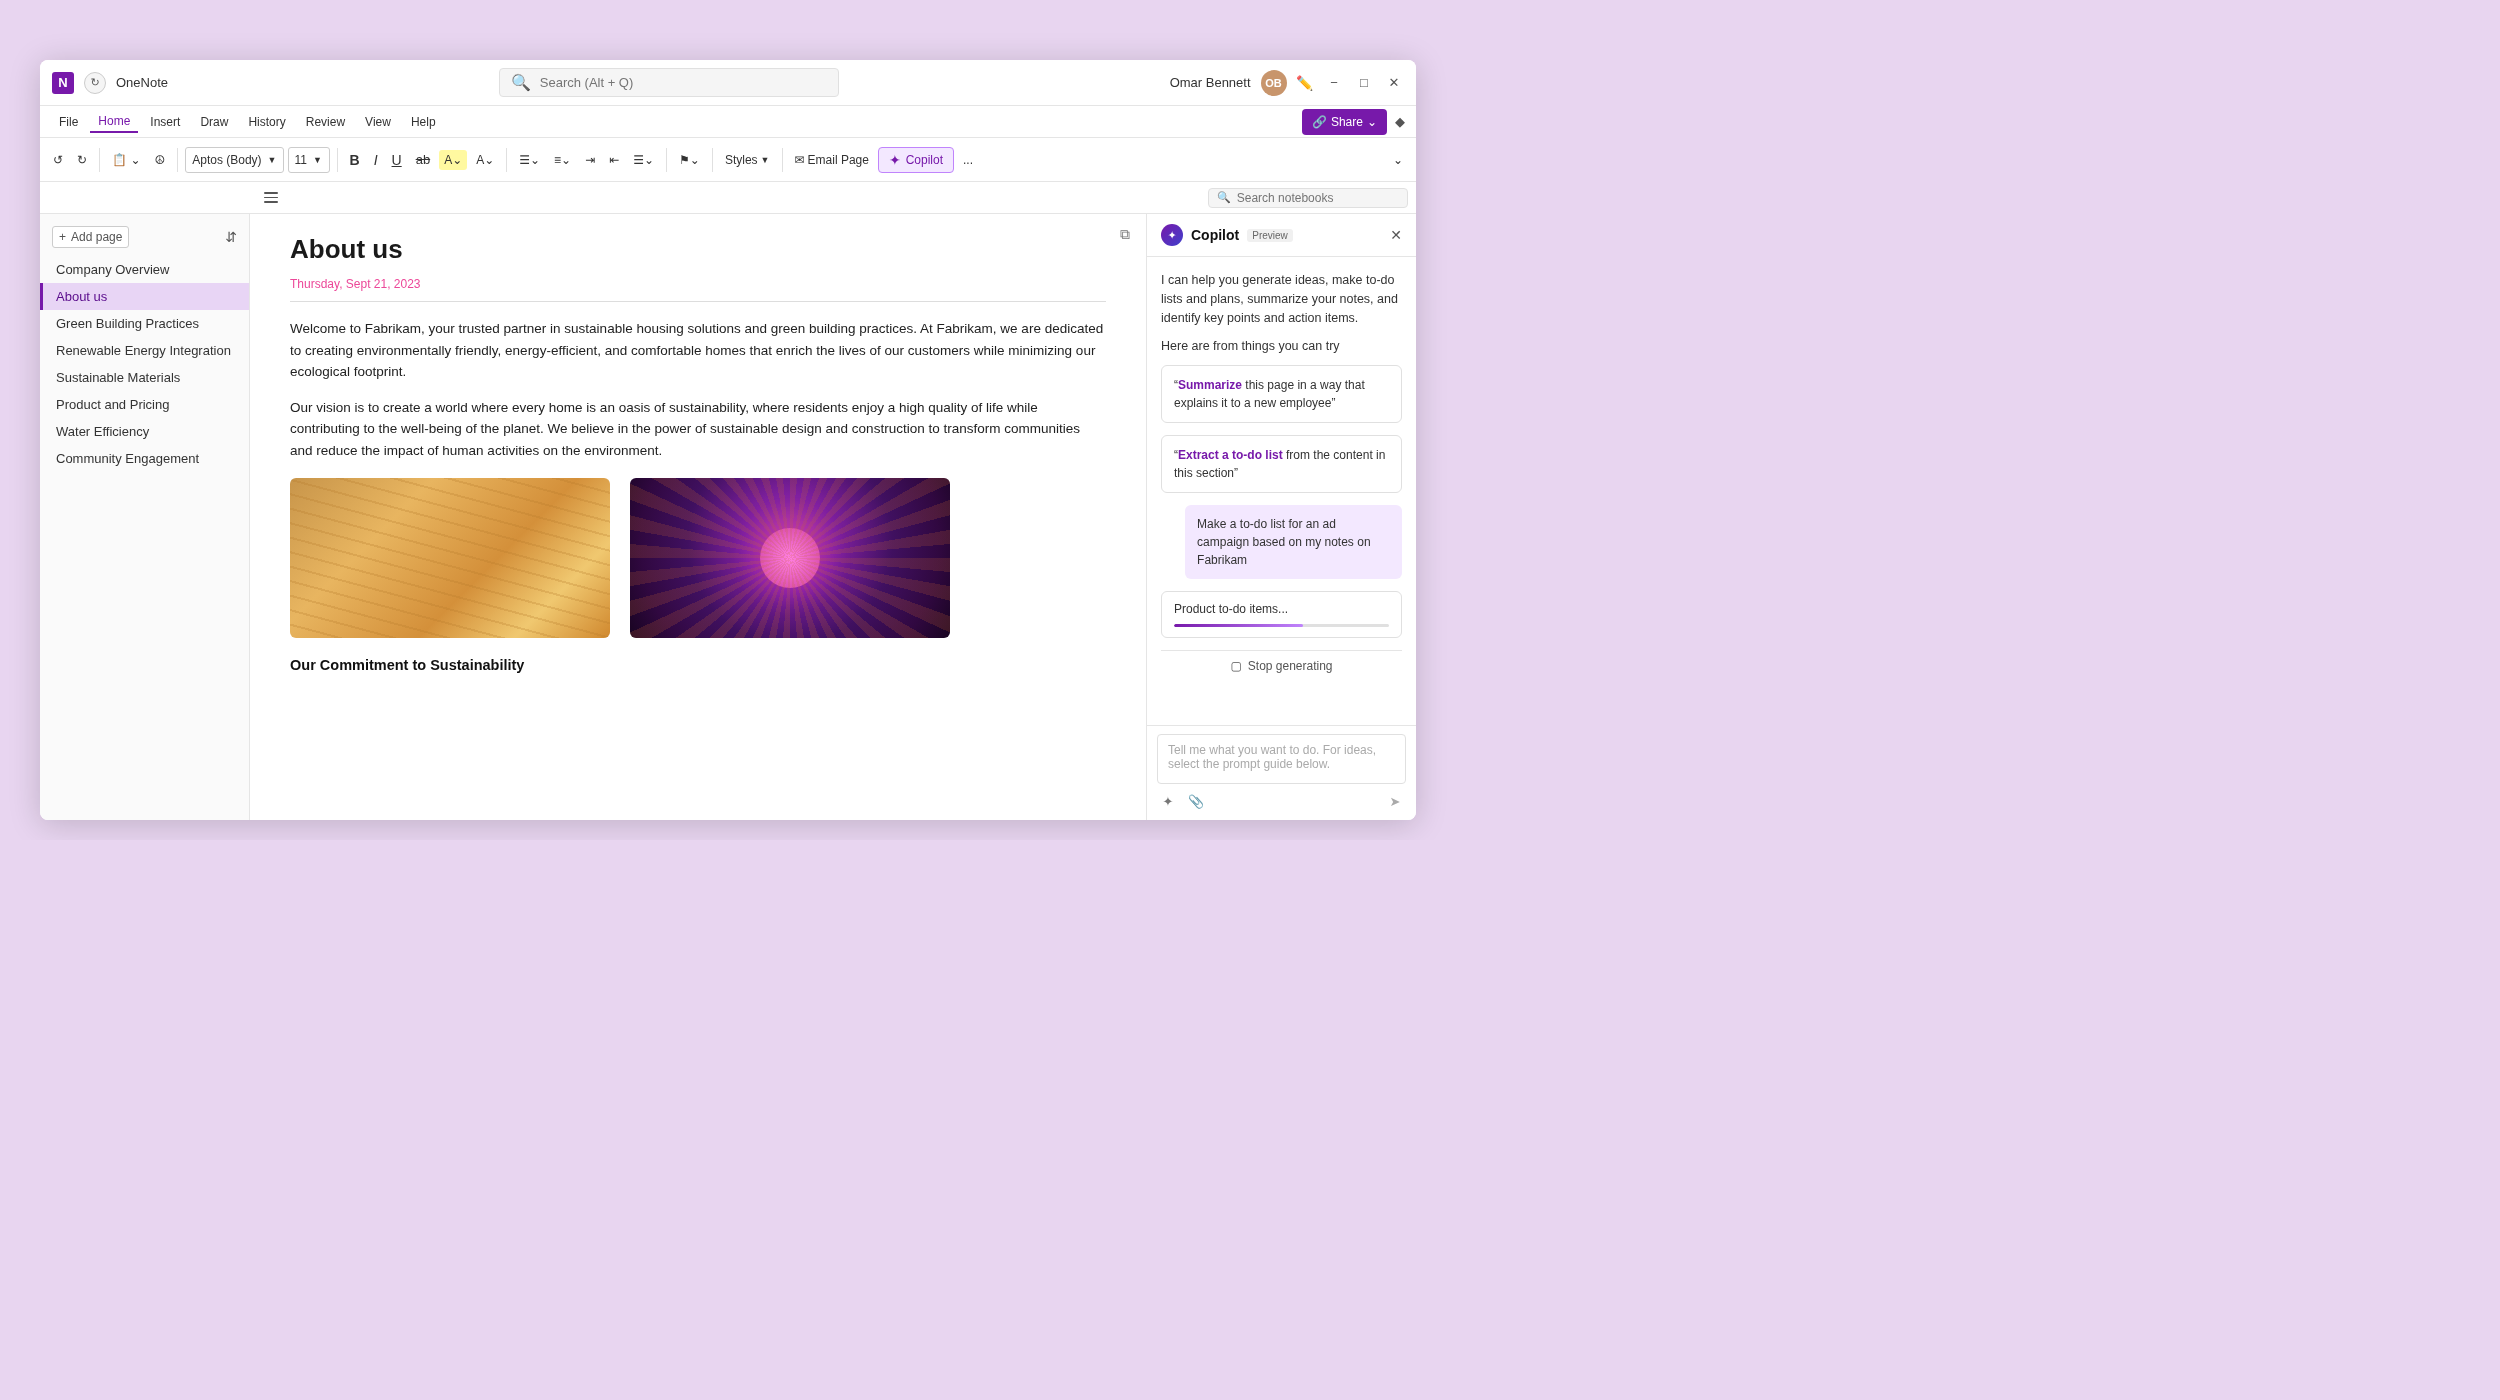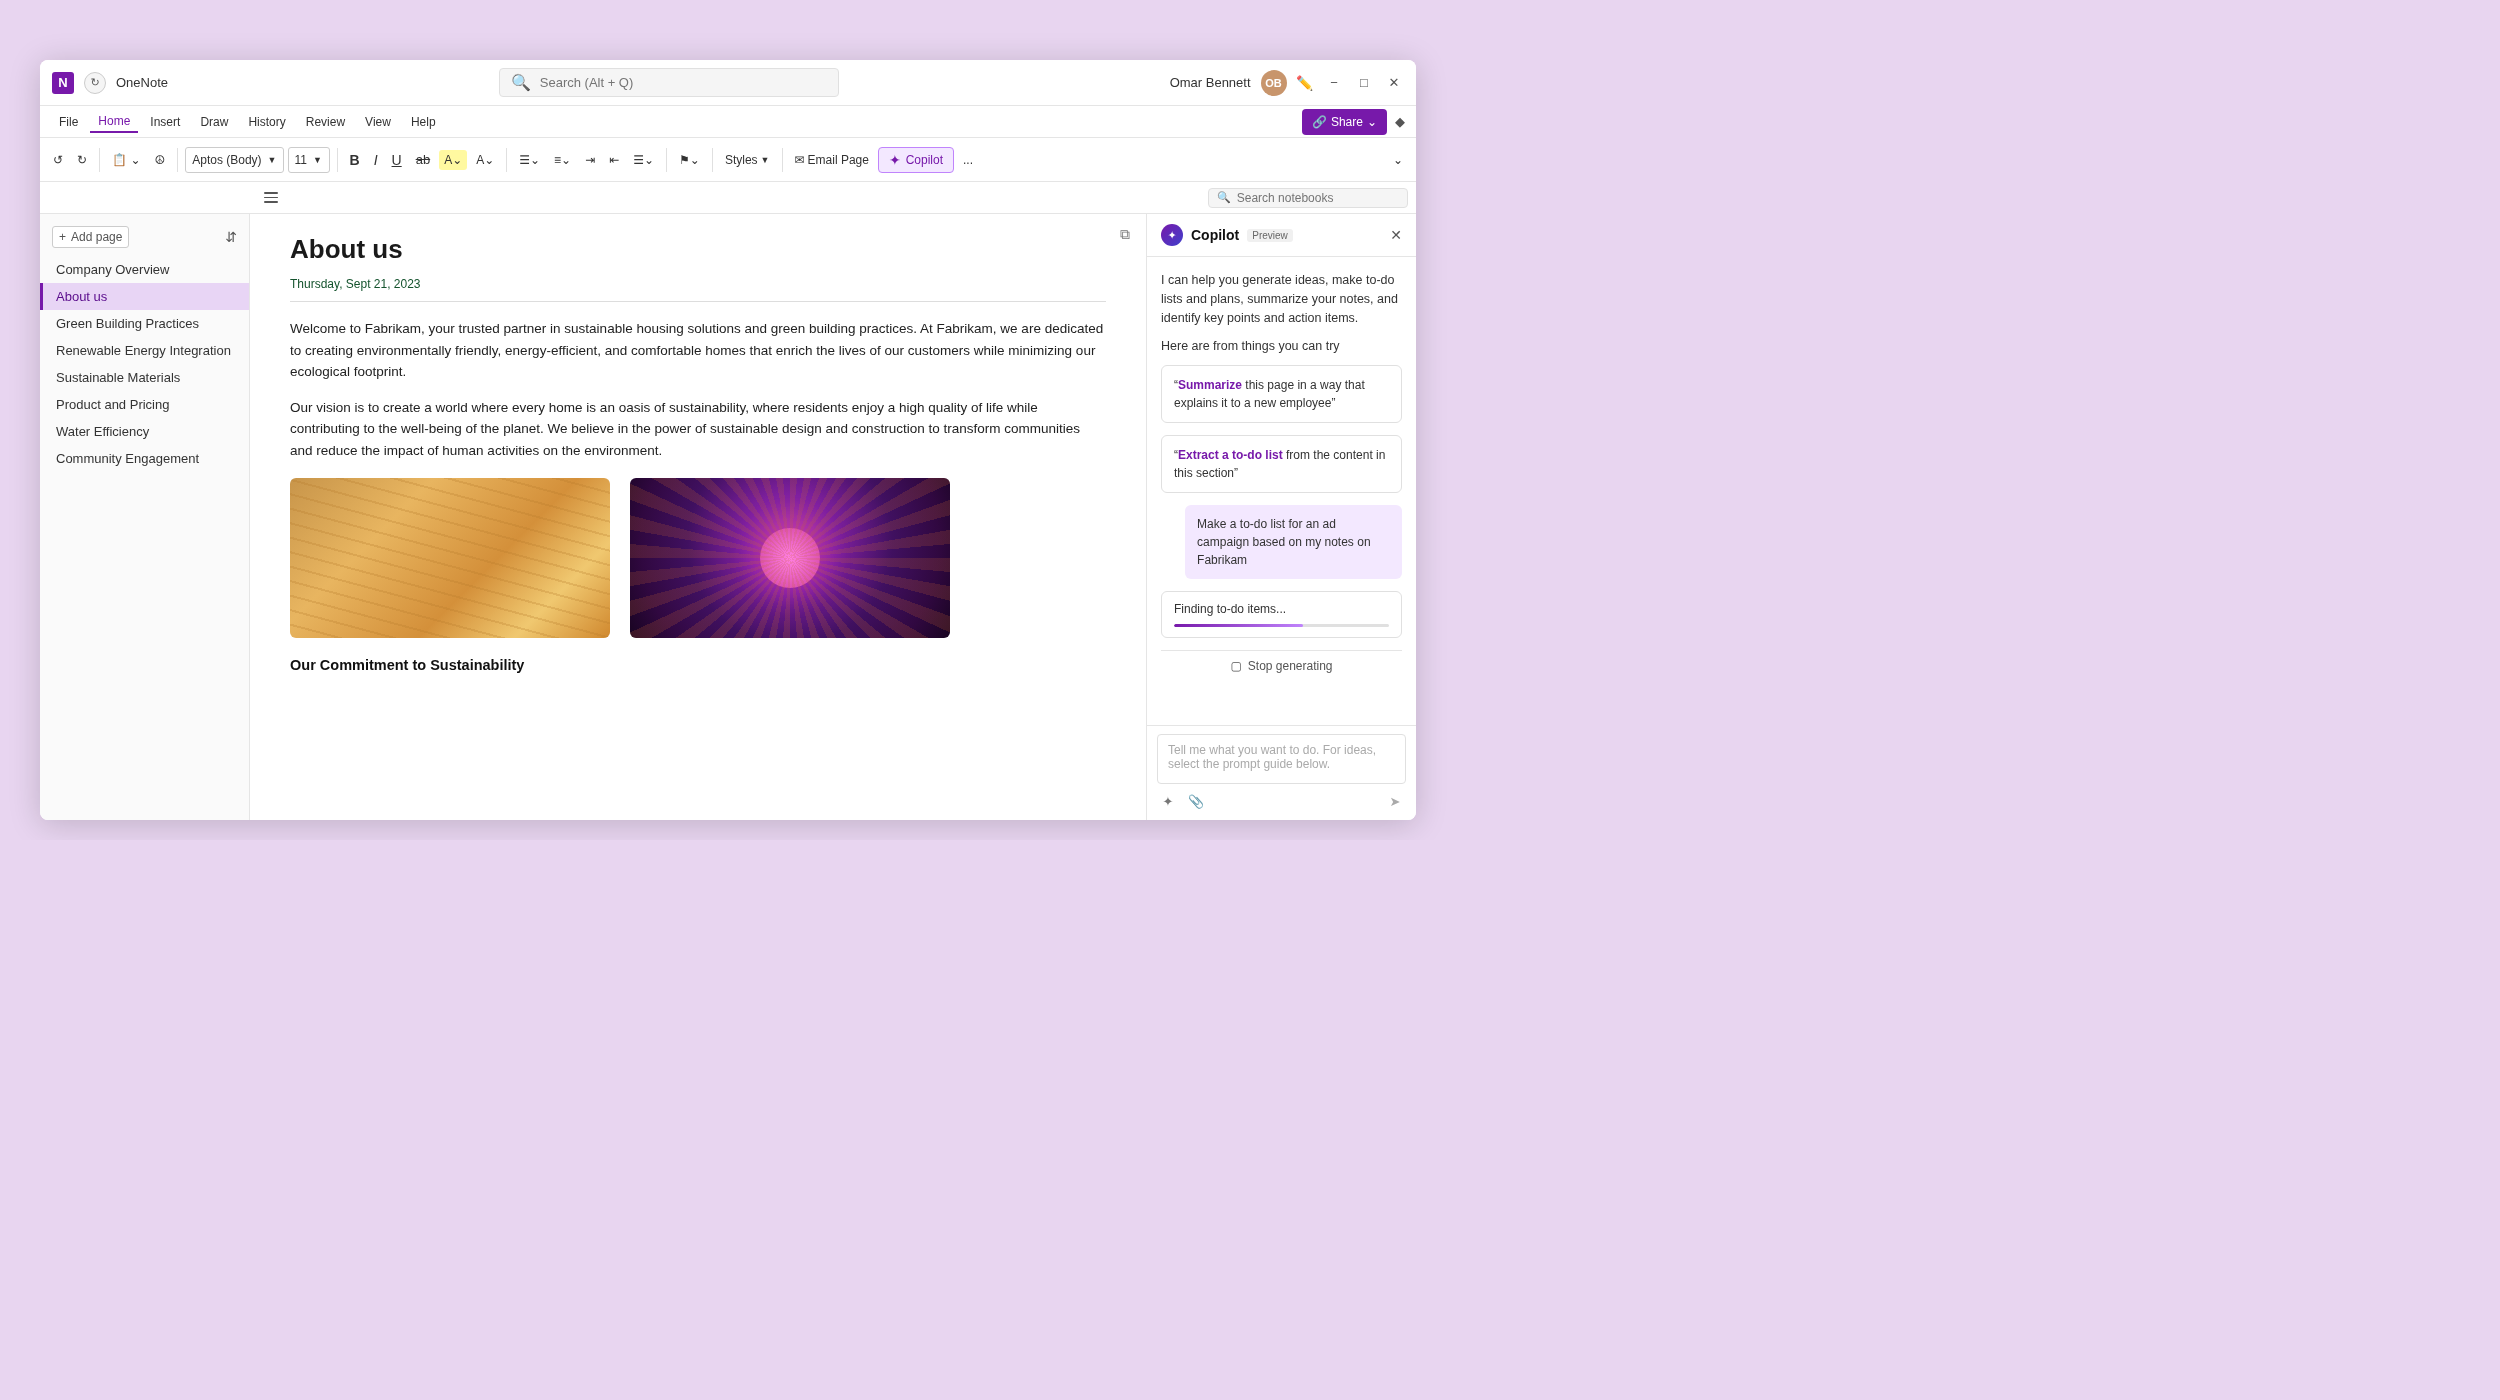--- a/index.html
+++ b/index.html
@@ -338,21 +338,21 @@
       font-size: 14px;
     }
     .page-title {
       font-size: 26px;
       font-weight: 600;
       color: #1a1a1a;
       margin-bottom: 12px;
     }
     .page-date {
       font-size: 12px;
-      color: #14532d;
+      color: #ec4899;
       border-bottom: 1px solid #ddd;
       padding-bottom: 10px;
       margin-bottom: 16px;
     }
     .page-body {
       font-size: 13.5px;
       color: #222;
       line-height: 1.6;
     }
     .page-body p { margin-bottom: 14px; }
@@ -770,21 +770,21 @@
         <p class="copilot-intro">I can help you generate ideas, make to-do lists and plans, summarize your notes, and identify key points and action items.</p>
         <p class="copilot-try">Here are from things you can try</p>
         <div class="copilot-suggestion">
           <span>“<strong>Summarize</strong> this page in a way that explains it to a new employee”</span>
         </div>
         <div class="copilot-suggestion">
           <span>“<strong>Extract a to-do list</strong> from the content in this section”</span>
         </div>
         <div class="copilot-user-msg">Make a to-do list for an ad campaign based on my notes on Fabrikam</div>
         <div class="copilot-response">
-          <span>Finding to-do items...</span>
+          <span>Product to-do items...</span>
           <div class="progress-bar">
             <div class="progress-fill"></div>
           </div>
         </div>
         <div class="stop-btn">
           <span>▢</span>
           <span>Stop generating</span>
         </div>
       </div>
       <div class="copilot-input-area">

